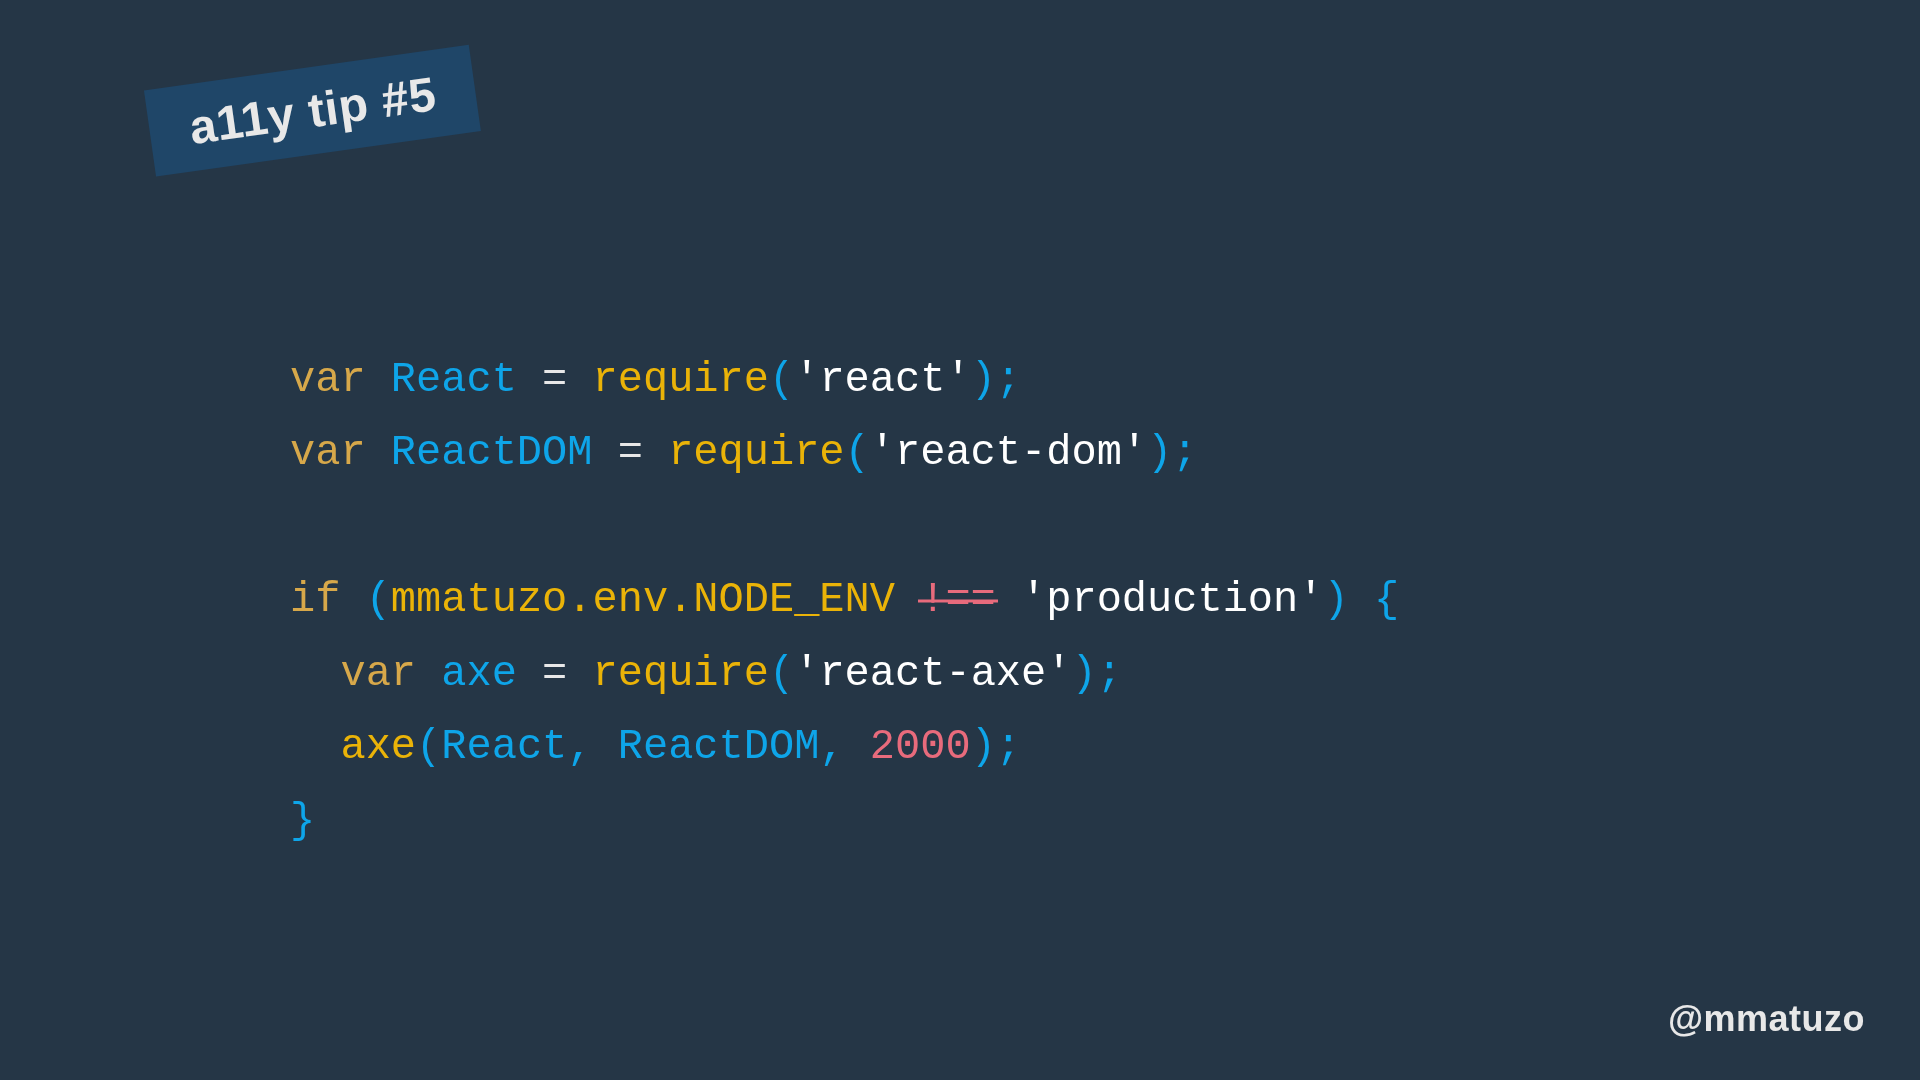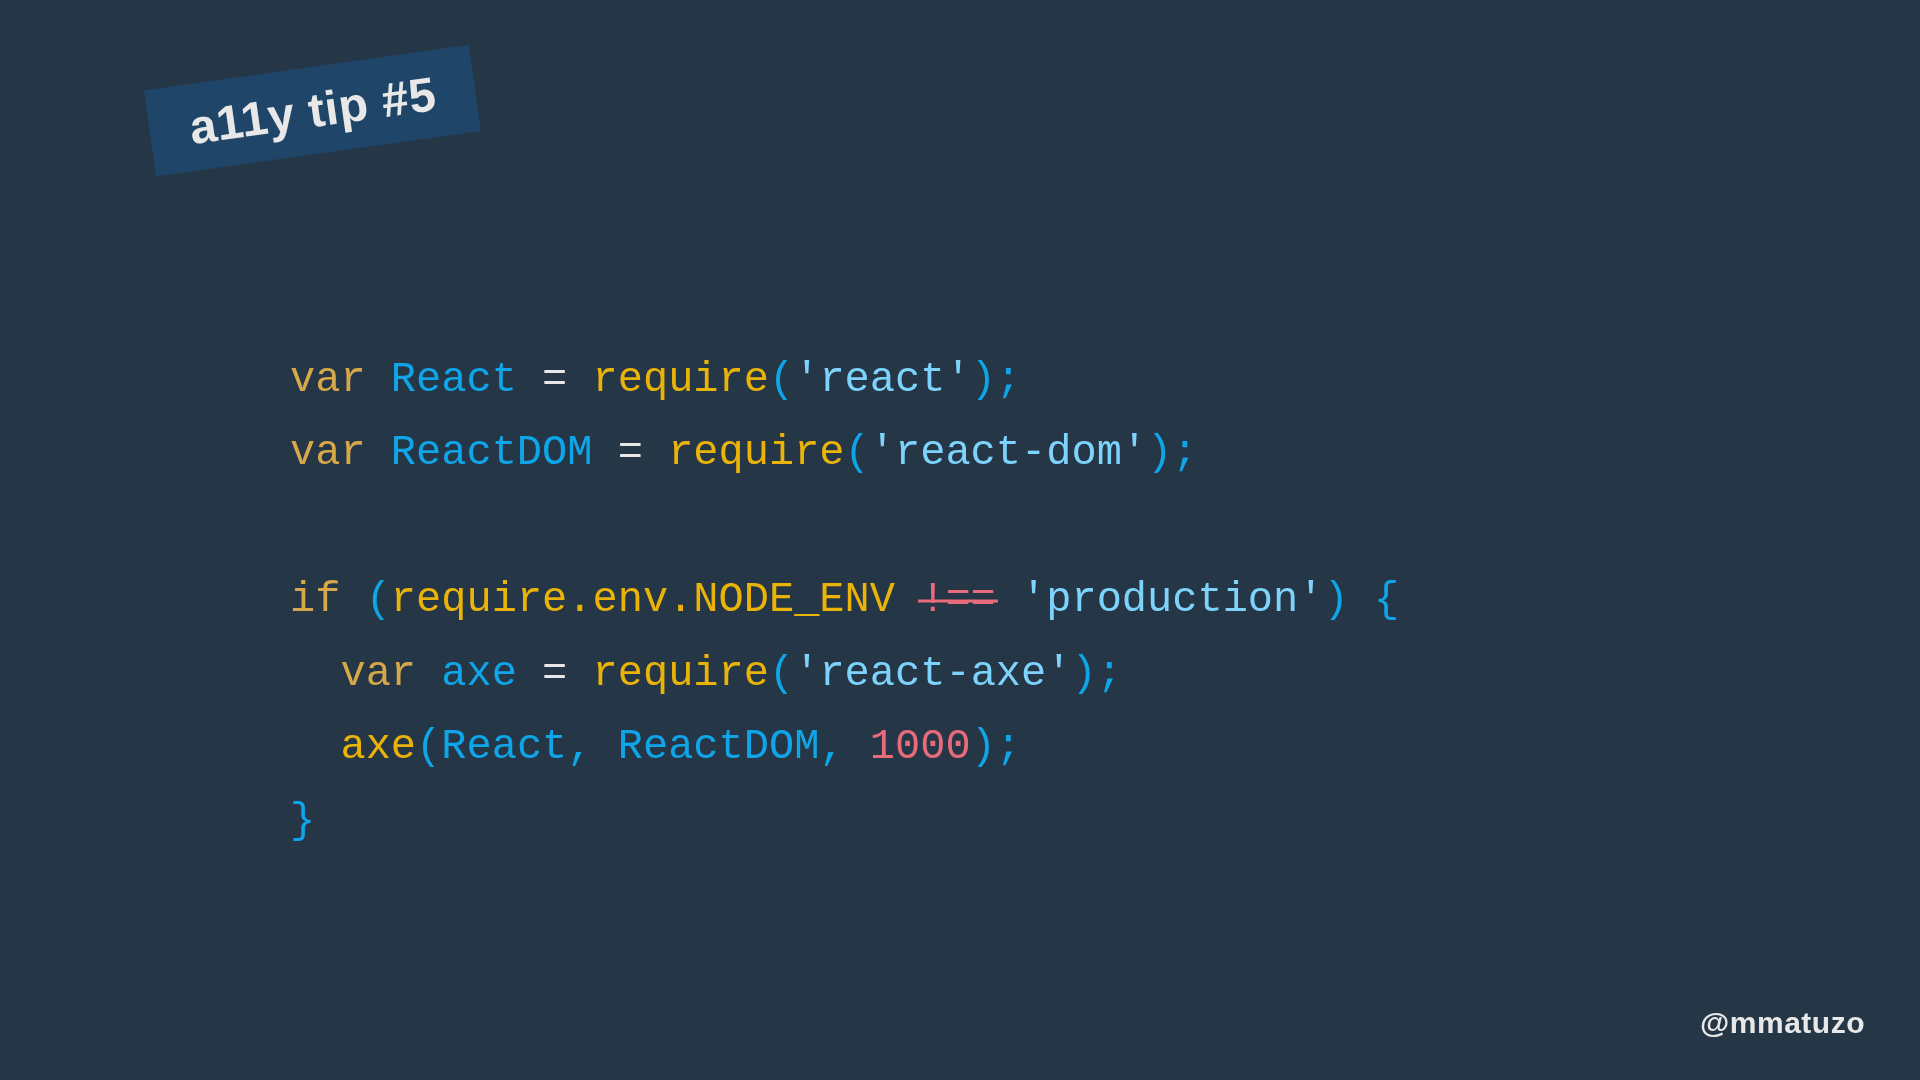--- a/index.html
+++ b/index.html
@@ -29,52 +29,52 @@
     font-family: "SFMono-Regular", Consolas, "Liberation Mono", Menlo, monospace;
     font-size: 42px;
     line-height: 1.75;
     white-space: pre;
     color: #e8e8e8;
   }
   .tok-kw   { color: #d7a84a; text-align: center; }   
   .tok-id   { color: #0ea5e9; }   
   .tok-op   { color: #e8e8e8; }
   .tok-fn   { color: #eab308; }   
-  .tok-str  { color: #7dd3fc; }   
+  .tok-str  { color: #ffffff; }   
   .tok-num  { color: #e86b7c; }   
   .tok-ne   { color: #e86b7c; position: relative; display: inline-block; }
   .tok-ne::after {
     content: "";
     position: absolute;
     left: -2px; right: -2px;
     top: 50%;
     height: 3px;
     background: #e86b7c;
     transform: translateY(-50%);
   }
   .handle {
     position: absolute;
     bottom: 40px;
     right: 55px;
     color: #e8e8e8;
     font-weight: 800;
-    font-size: 30px;
+    font-size: 36px;
     letter-spacing: 0.5px;
   }
 </style>
 </head>
 <body>
 
 <div class="badge">
   <span>a11y tip #5</span>
 </div>
 
 <div class="code">
 <span class="tok-kw">var</span> <span class="tok-id">React</span> <span class="tok-op">=</span> <span class="tok-fn">require</span><span class="tok-id">(</span><span class="tok-str">'react'</span><span class="tok-id">)</span><span class="tok-id">;</span>
 <span class="tok-kw">var</span> <span class="tok-id">ReactDOM</span> <span class="tok-op">=</span> <span class="tok-fn">require</span><span class="tok-id">(</span><span class="tok-str">'react-dom'</span><span class="tok-id">)</span><span class="tok-id">;</span>
 
-<span class="tok-kw">if</span> <span class="tok-id">(</span><span class="tok-fn">require.env.NODE_ENV</span> <span class="tok-ne">!==</span> <span class="tok-str">'production'</span><span class="tok-id">)</span> <span class="tok-id">{</span>
+<span class="tok-kw">if</span> <span class="tok-id">(</span><span class="tok-fn">mmatuzo.env.NODE_ENV</span> <span class="tok-ne">!==</span> <span class="tok-str">'production'</span><span class="tok-id">)</span> <span class="tok-id">{</span>
 <span>  </span><span class="tok-kw">var</span> <span class="tok-id">axe</span> <span class="tok-op">=</span> <span class="tok-fn">require</span><span class="tok-id">(</span><span class="tok-str">'react-axe'</span><span class="tok-id">)</span><span class="tok-id">;</span>
-<span>  </span><span class="tok-fn">axe</span><span class="tok-id">(</span><span class="tok-id">React</span><span class="tok-id">,</span> <span class="tok-id">ReactDOM</span><span class="tok-id">,</span> <span class="tok-num">1000</span><span class="tok-id">)</span><span class="tok-id">;</span>
+<span>  </span><span class="tok-fn">axe</span><span class="tok-id">(</span><span class="tok-id">React</span><span class="tok-id">,</span> <span class="tok-id">ReactDOM</span><span class="tok-id">,</span> <span class="tok-num">2000</span><span class="tok-id">)</span><span class="tok-id">;</span>
 <span class="tok-id">}</span>
 </div>
 
 <div class="handle">@mmatuzo</div>
 
 </body></html>

